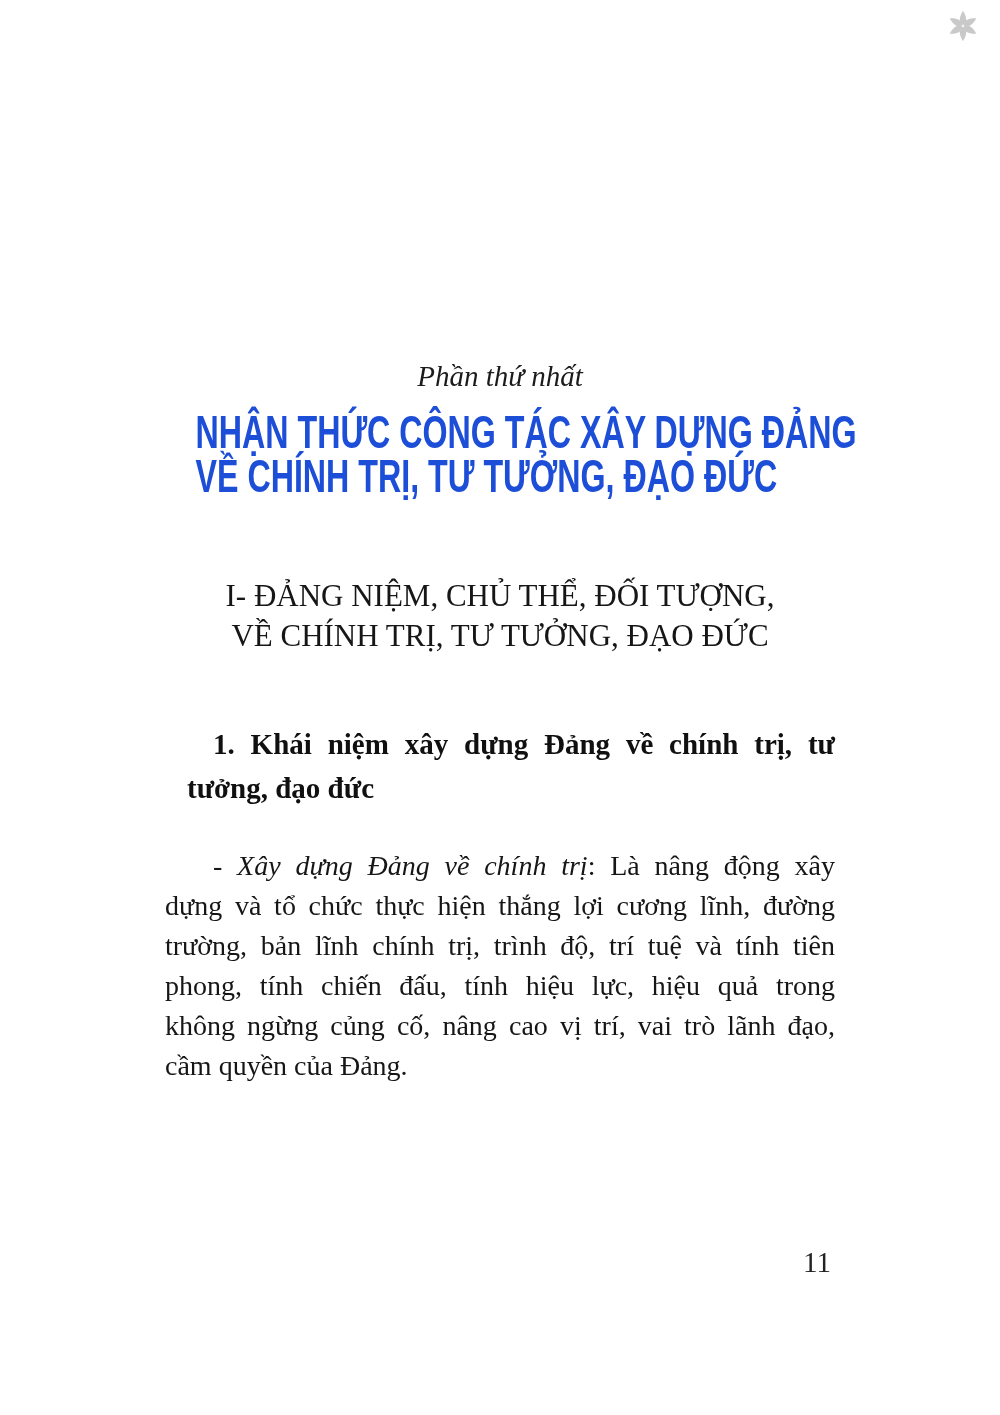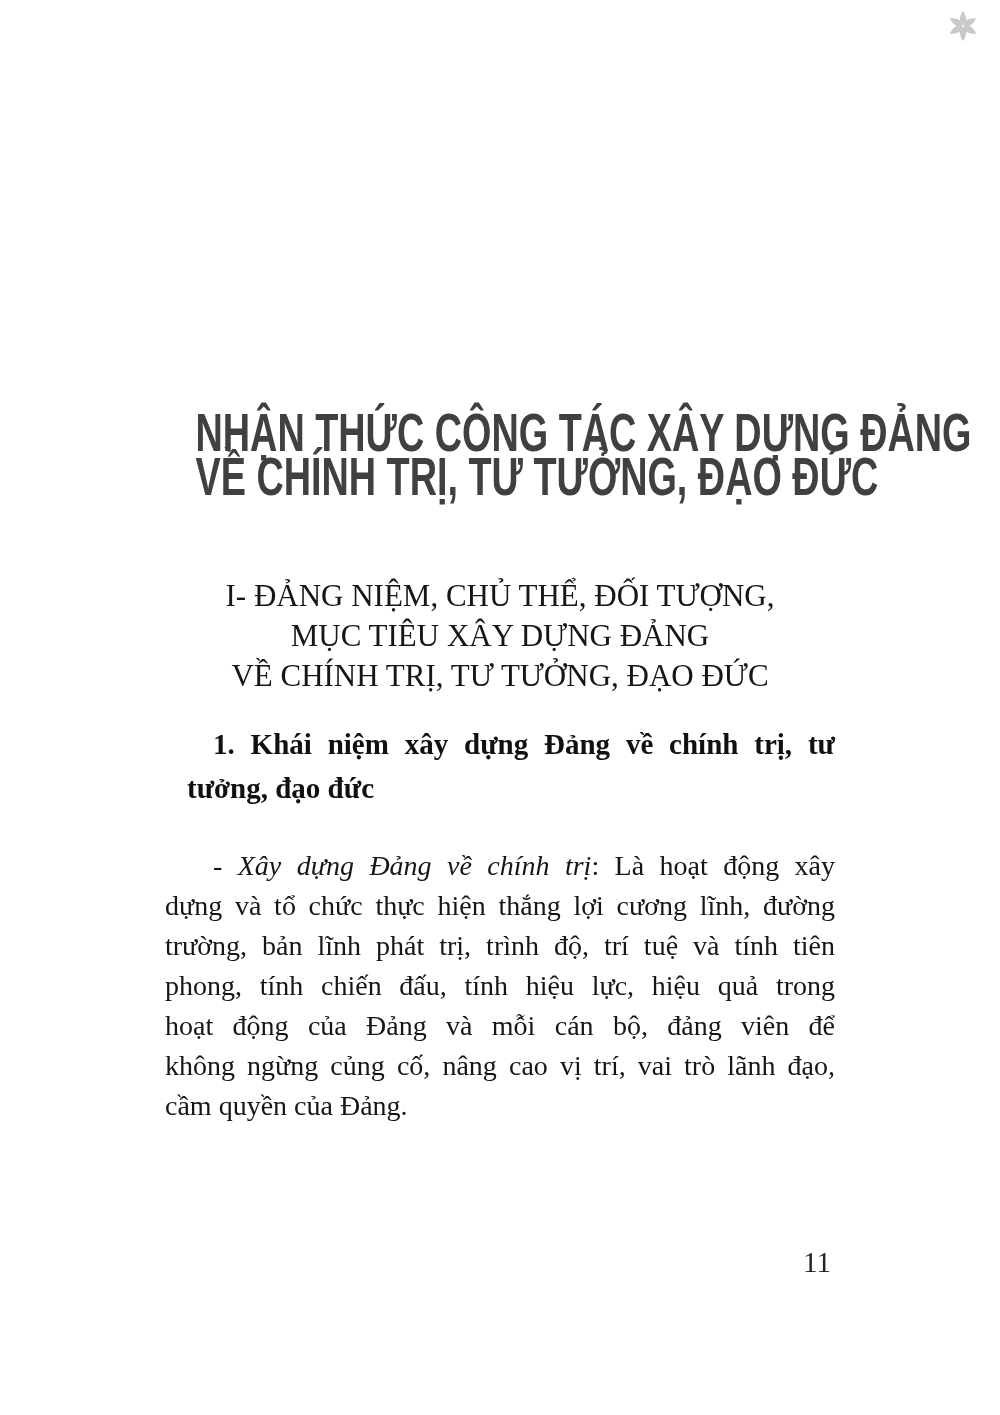--- a/index.html
+++ b/index.html
@@ -31,23 +31,23 @@
     color: #1b1b1b;
   }
   .book-title {
     position: absolute;
     top: 410px;
     left: 65px;
     width: 870px;
     text-align: left;
     font-family: "Liberation Sans", sans-serif;
     font-weight: bold;
-    font-size: 54px;
+    font-size: 46px;
     line-height: 44px;
-    color: #404040;
+    color: #1d4ed8;
     letter-spacing: 0px;
   }
   .book-title .tline {
     display: block;
     transform: scaleX(0.70);
     transform-origin: 50% 50%;
     white-space: nowrap;
   }
   .section-head {
     position: absolute;
@@ -118,42 +118,41 @@
         <path d="M0,-18 C5,-10 5,-4 0,-1 C-5,-4 -5,-10 0,-18" transform="rotate(0)"></path>
         <path d="M0,-18 C5,-10 5,-4 0,-1 C-5,-4 -5,-10 0,-18" transform="rotate(60)"></path>
         <path d="M0,-18 C5,-10 5,-4 0,-1 C-5,-4 -5,-10 0,-18" transform="rotate(120)"></path>
         <path d="M0,-18 C5,-10 5,-4 0,-1 C-5,-4 -5,-10 0,-18" transform="rotate(180)"></path>
         <path d="M0,-18 C5,-10 5,-4 0,-1 C-5,-4 -5,-10 0,-18" transform="rotate(240)"></path>
         <path d="M0,-18 C5,-10 5,-4 0,-1 C-5,-4 -5,-10 0,-18" transform="rotate(300)"></path>
       </g>
     </svg>
   </span>
 
+  <div class="part-label">Phần thứ nhất</div>
 
   <div class="book-title">
     <span class="tline">NHẬN THỨC CÔNG TÁC XÂY DỰNG ĐẢNG</span>
     <span class="tline">VỀ CHÍNH TRỊ, TƯ TƯỞNG, ĐẠO ĐỨC</span>
   </div>
 
   <div class="section-head">
     <div>I- ĐẢNG NIỆM, CHỦ THỂ, ĐỐI TƯỢNG,</div>
-    <div>MỤC TIÊU XÂY DỰNG ĐẢNG</div>
     <div>VỀ CHÍNH TRỊ, TƯ TƯỞNG, ĐẠO ĐỨC</div>
   </div>
 
   <div class="sub-head">
     <div class="jline">1. Khái niệm xây dựng Đảng về chính trị, tư</div>
     <div class="lline">tưởng, đạo đức</div>
   </div>
 
   <div class="para">
-    <div class="jline first"><span class="ital">- Xây dựng Đảng về chính trị</span><span>: Là hoạt động xây</span></div>
+    <div class="jline first"><span class="ital">- Xây dựng Đảng về chính trị</span><span>: Là nâng động xây</span></div>
     <div class="jline">dựng và tổ chức thực hiện thắng lợi cương lĩnh, đường</div>
-    <div class="jline">trường, bản lĩnh phát trị, trình độ, trí tuệ và tính tiên</div>
+    <div class="jline">trường, bản lĩnh chính trị, trình độ, trí tuệ và tính tiên</div>
     <div class="jline">phong, tính chiến đấu, tính hiệu lực, hiệu quả trong</div>
-    <div class="jline">hoạt động của Đảng và mỗi cán bộ, đảng viên để</div>
     <div class="jline">không ngừng củng cố, nâng cao vị trí, vai trò lãnh đạo,</div>
     <div class="jline last">cầm quyền của Đảng.</div>
   </div>
 
   <div class="page-number">11</div>
 
 </div>
 
 </body></html>

